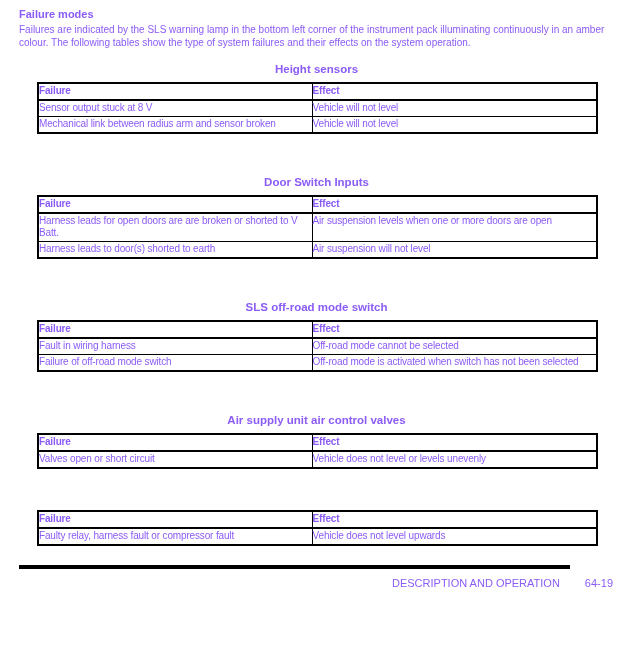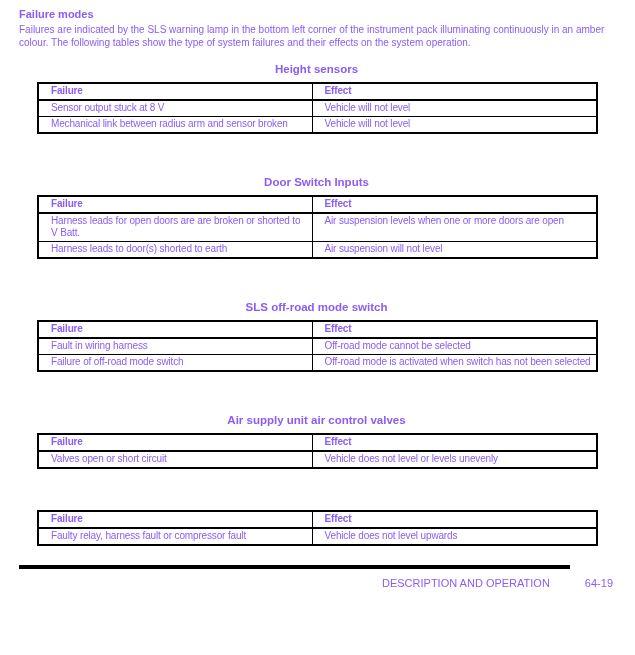--- a/index.html
+++ b/index.html
@@ -51,39 +51,39 @@
   }
   col.col-failure { width: 274px; }
   col.col-effect  { width: 285px; }
   table.failure-table th,
   table.failure-table td {
     font-size: 10px;
     line-height: 12px;
     letter-spacing: -0.15px;
     text-align: left;
     vertical-align: top;
-    padding: 1px 4px 2px 12px;
+    padding: 1px 4px 2px 0;
     border: 1px solid #000000;
   }
   table.failure-table th {
     font-weight: bold;
     border-bottom-width: 2px;
   }
   .footer { margin-top: 19px; }
   .footer-rule {
     width: 551px;
     height: 4px;
     background: #000000;
   }
   .footer-text {
     width: 594px;
     display: flex;
     justify-content: flex-end;
     align-items: baseline;
-    gap: 35px;
+    gap: 25px;
     margin-top: 8px;
     font-size: 11px;
     line-height: 13px;
   }
 </style>
 </head>
 <body>
 
 <div class="page">
 

